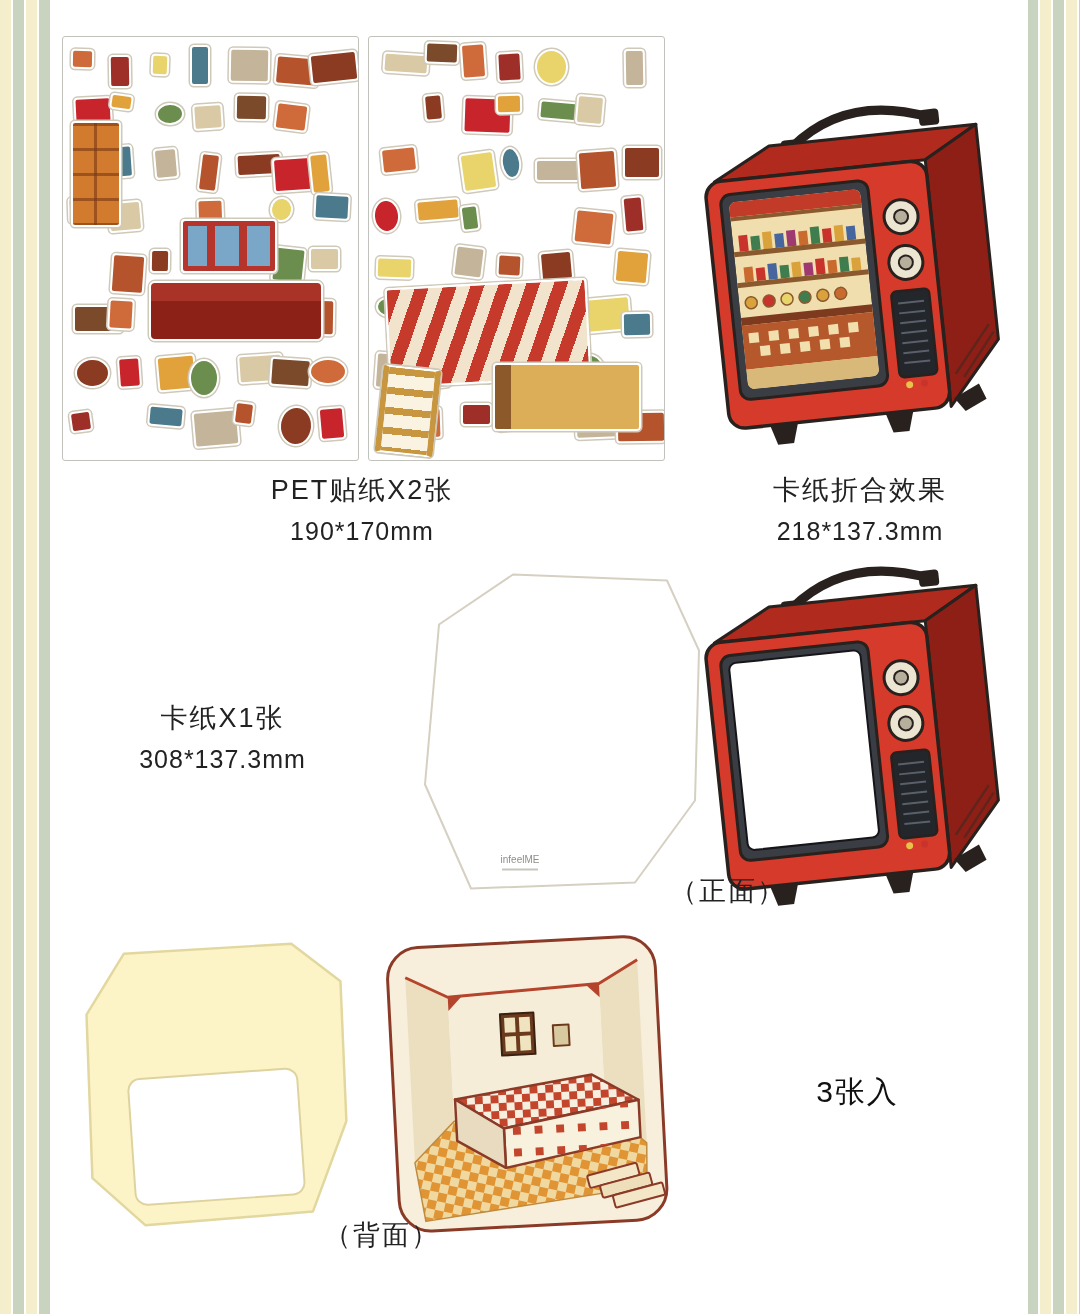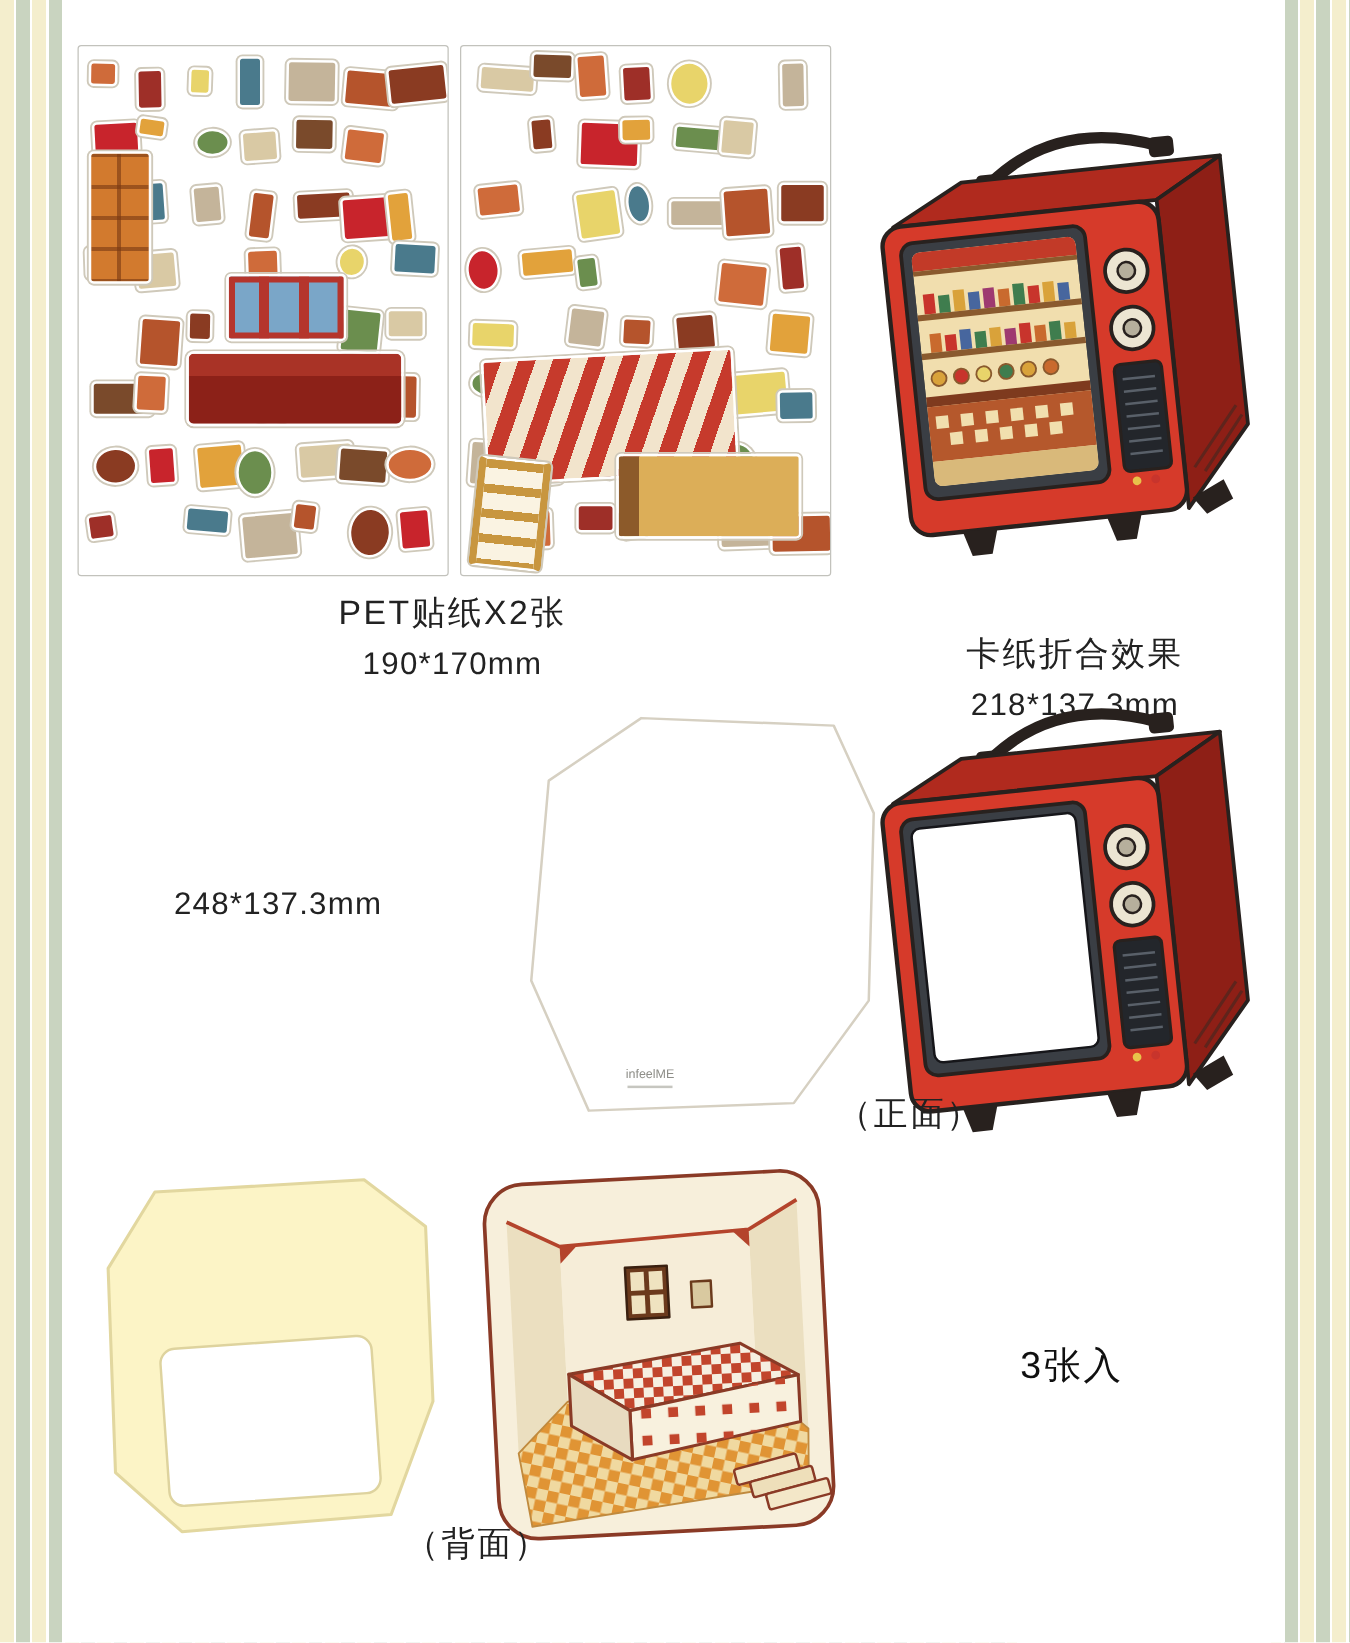--- a/index.html
+++ b/index.html
@@ -35,21 +35,21 @@
     background:linear-gradient(90deg,#8c5a2a 0 16px,#dcae58 16px);}
   .f-ladder{left:10px;top:330px;width:46px;height:84px;background-color:#faf3e2;
     background-image:repeating-linear-gradient(180deg,#c8963f 0 7px,rgba(0,0,0,0) 7px 20px);
     border-left:6px solid #c8963f;border-right:6px solid #c8963f;transform:rotate(6deg);}
 
   
   .caption{position:absolute;text-align:center;color:#222;}
   .cap-line1{font-size:27px;letter-spacing:2px;}
   .cap-line2{font-size:25px;margin-top:9px;letter-spacing:1px;}
   .cap-stickers{left:62px;top:472px;width:600px;}
-  .cap-folded{left:695px;top:472px;width:330px;margin-top:33px;}
+  .cap-folded{left:695px;top:472px;width:330px;}
   .cap-card{left:95px;top:700px;width:255px;}
   .label{position:absolute;font-size:27px;color:#222;letter-spacing:2px;text-align:center;margin-top:13px;}
   .lbl-front{left:648px;top:860px;width:160px;}
   .lbl-back{left:302px;top:1204px;width:160px;}
   .title-block{position:absolute;left:735px;top:1056px;width:245px;text-align:center;color:#101010;}
   .big-title{font-size:41px;font-weight:bold;letter-spacing:1px;}
   .pack-count{font-size:30px;margin-top:16px;letter-spacing:2px;}
 
   
   .tv{position:absolute;width:340px;height:385px;}
@@ -264,21 +264,22 @@
       </g>
     </svg>
   </div>
 
   <div class="caption cap-folded">
     <div class="cap-line1">卡纸折合效果</div>
     <div class="cap-line2">218*137.3mm</div>
   </div>
 
   <div class="caption cap-card">
-    <div class="cap-line2">248*137.3mm</div>
+    <div class="cap-line1">卡纸X1张</div>
+    <div class="cap-line2">308*137.3mm</div>
   </div>
 
   <div class="flat-white">
     <svg viewBox="0 0 340 350">
       <path d="M54 66 L128 16 L282 22 L314 92 L310 242 L250 324 L86 330 L40 226 Z" fill="#ffffff" stroke="#d6d0c2" stroke-width="2" stroke-linejoin="round"></path>
       <text x="135" y="304" text-anchor="middle" font-size="10" fill="#8e8e88">infeelME</text>
       <rect x="117" y="310" width="36" height="2" fill="#c6c6c0"></rect>
     </svg>
   </div>
 

